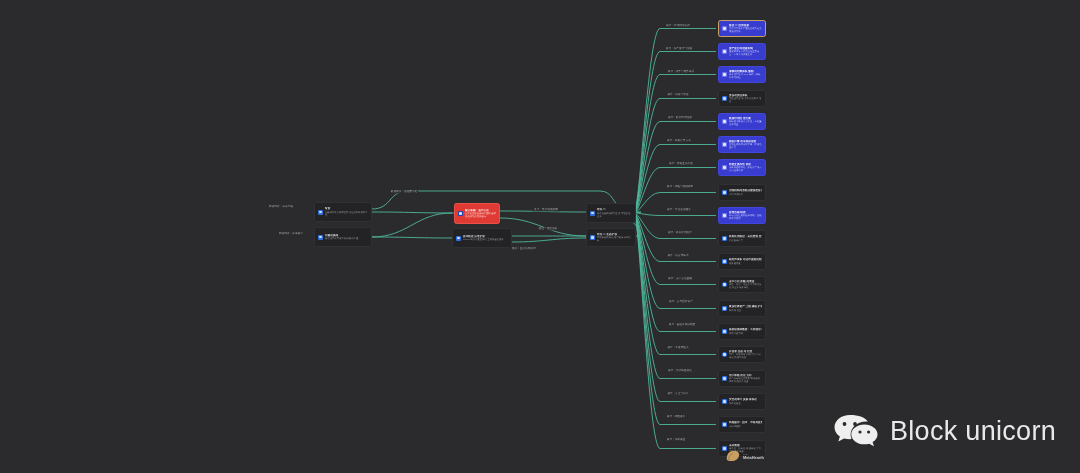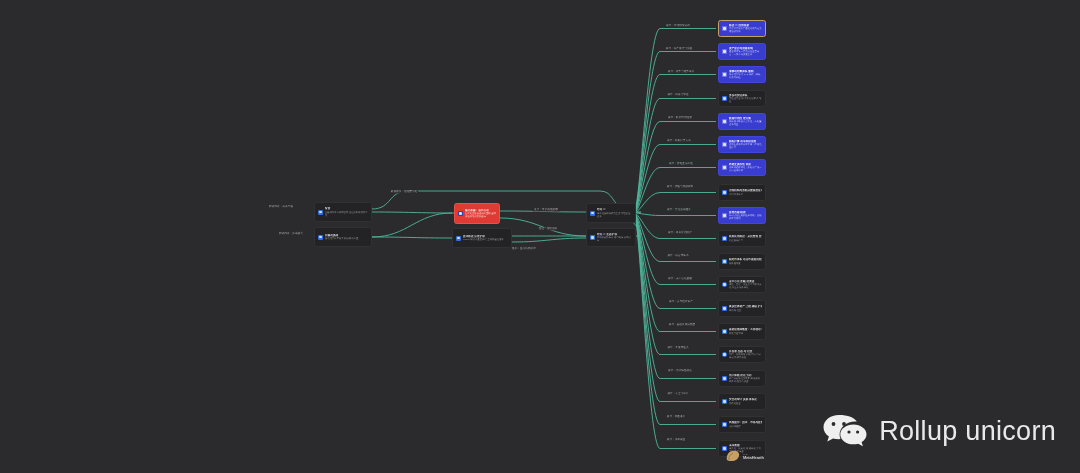--- a/index.html
+++ b/index.html
@@ -381,14 +381,14 @@
              C16.9 24.7 16.6 23.2 16.6 21.6 C16.6 14.3 23.6 8.5 32 8.5
              C32.6 8.5 33.2 8.5 33.8 8.6 C31.8 4.7 24.6 2 16 2 Z" fill="#efefef"></path>
     <circle cx="10.5" cy="11" r="1.9" fill="#2b2b2d"></circle>
     <circle cx="21" cy="11" r="1.9" fill="#2b2b2d"></circle>
     <path d="M43.5 21.4 C43.5 16 37.6 11.6 30.4 11.6 C23.2 11.6 17.3 16 17.3 21.4
              C17.3 26.9 23.2 31.3 30.4 31.3 C32.1 31.3 33.7 31.1 35.2 30.7
              L39.9 33.2 L38.6 29.1 C41.5 27.2 43.5 24.5 43.5 21.4 Z" fill="#efefef"></path>
     <circle cx="26" cy="19" r="1.6" fill="#2b2b2d"></circle>
     <circle cx="34.6" cy="19" r="1.6" fill="#2b2b2d"></circle>
   </svg>
-  <span class="wm-text">Rollup unicorn</span>
+  <span class="wm-text">Block unicorn</span>
 </div>
 
 </body></html>

